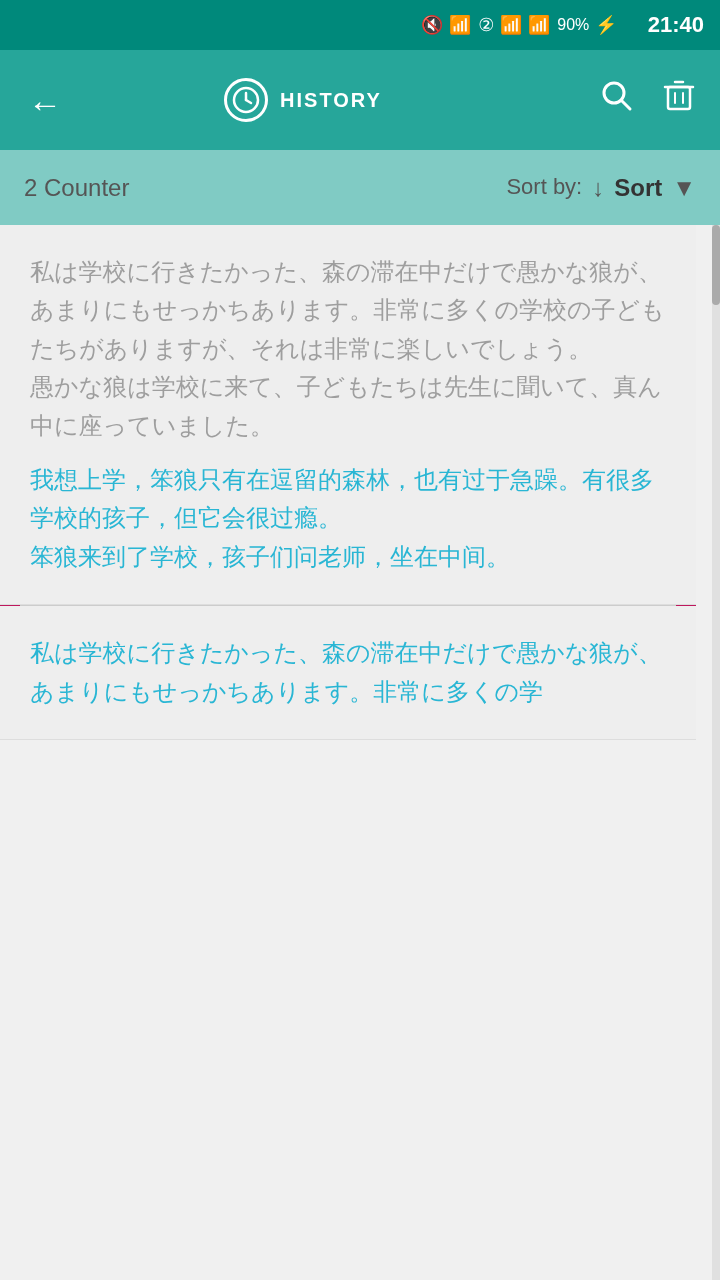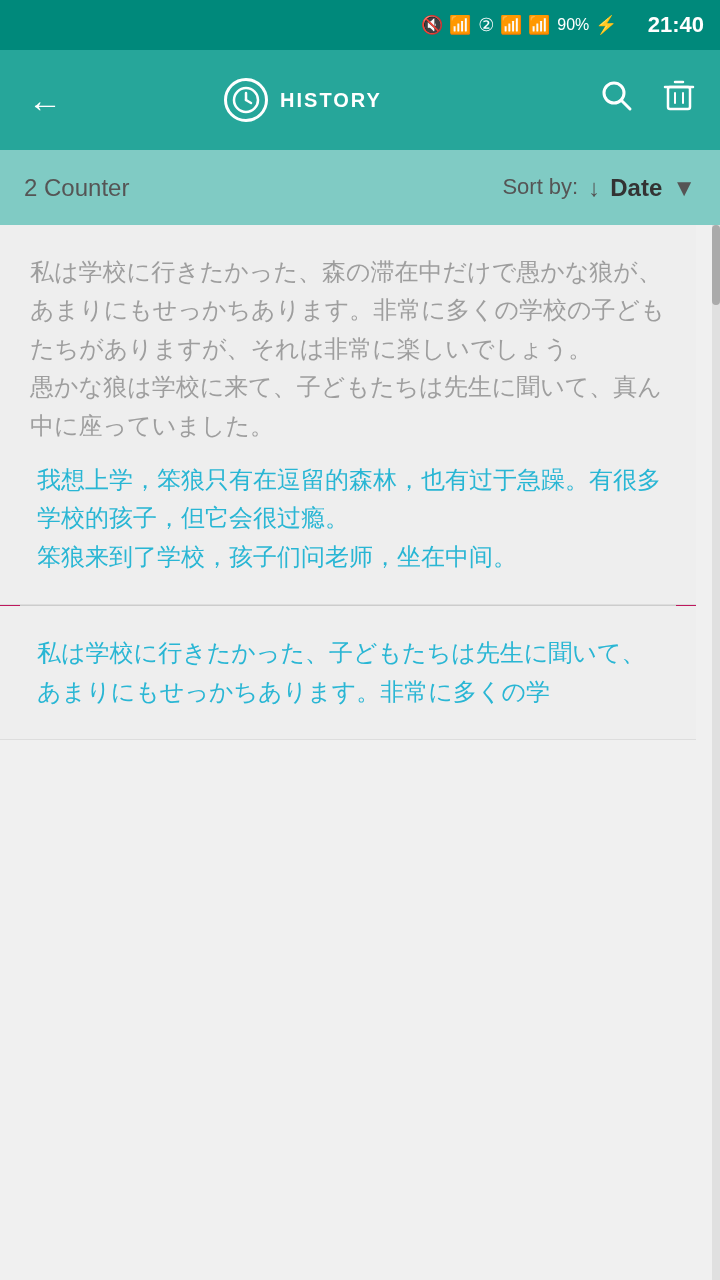--- a/index.html
+++ b/index.html
@@ -167,21 +167,20 @@
     .history-item .japanese-text {
       color: #9e9e9e;
       font-size: 24px;
       line-height: 1.6;
       margin-bottom: 16px;
     }
     .history-item .chinese-text {
       color: #29b6d4;
       font-size: 24px;
       line-height: 1.6;
-      margin-left: 7px;
     }
 
     .divider {
       height: 1px;
       background: #ccc;
       margin: 0 20px;
     }
 
     .container {
       position: relative;
@@ -234,36 +233,36 @@
         </svg>
       </span>
     </div>
   </div>
 
   <div id="sort-bar">
     <span class="counter-text">2 Counter</span>
     <div class="sort-area">
       <span class="sort-label">Sort by:</span>
       <span class="sort-arrow">↓</span>
-      <span class="sort-value">Date</span>
+      <span class="sort-value">Sort</span>
       <span class="dropdown-arrow">▼</span>
     </div>
   </div>
 
   <div id="content-area">
 
     <div class="history-item">
       <div class="japanese-text">私は学校に行きたかった、森の滞在中だけで愚かな狼が、あまりにもせっかちあります。非常に多くの学校の子どもたちがありますが、それは非常に楽しいでしょう。<br>愚かな狼は学校に来て、子どもたちは先生に聞いて、真ん中に座っていました。</div>
       <div class="chinese-text">我想上学，笨狼只有在逗留的森林，也有过于急躁。有很多学校的孩子，但它会很过瘾。<br>笨狼来到了学校，孩子们问老师，坐在中间。</div>
     </div>
 
     <div class="divider"></div>
 
     <div class="history-item">
-      <div class="chinese-text">私は学校に行きたかった、子どもたちは先生に聞いて、あまりにもせっかちあります。非常に多くの学</div>
+      <div class="chinese-text">私は学校に行きたかった、森の滞在中だけで愚かな狼が、あまりにもせっかちあります。非常に多くの学</div>
     </div>
 
   </div>
 
   <div class="scroll-track">
     <div class="scroll-thumb"></div>
   </div>
 
 </div>
 

